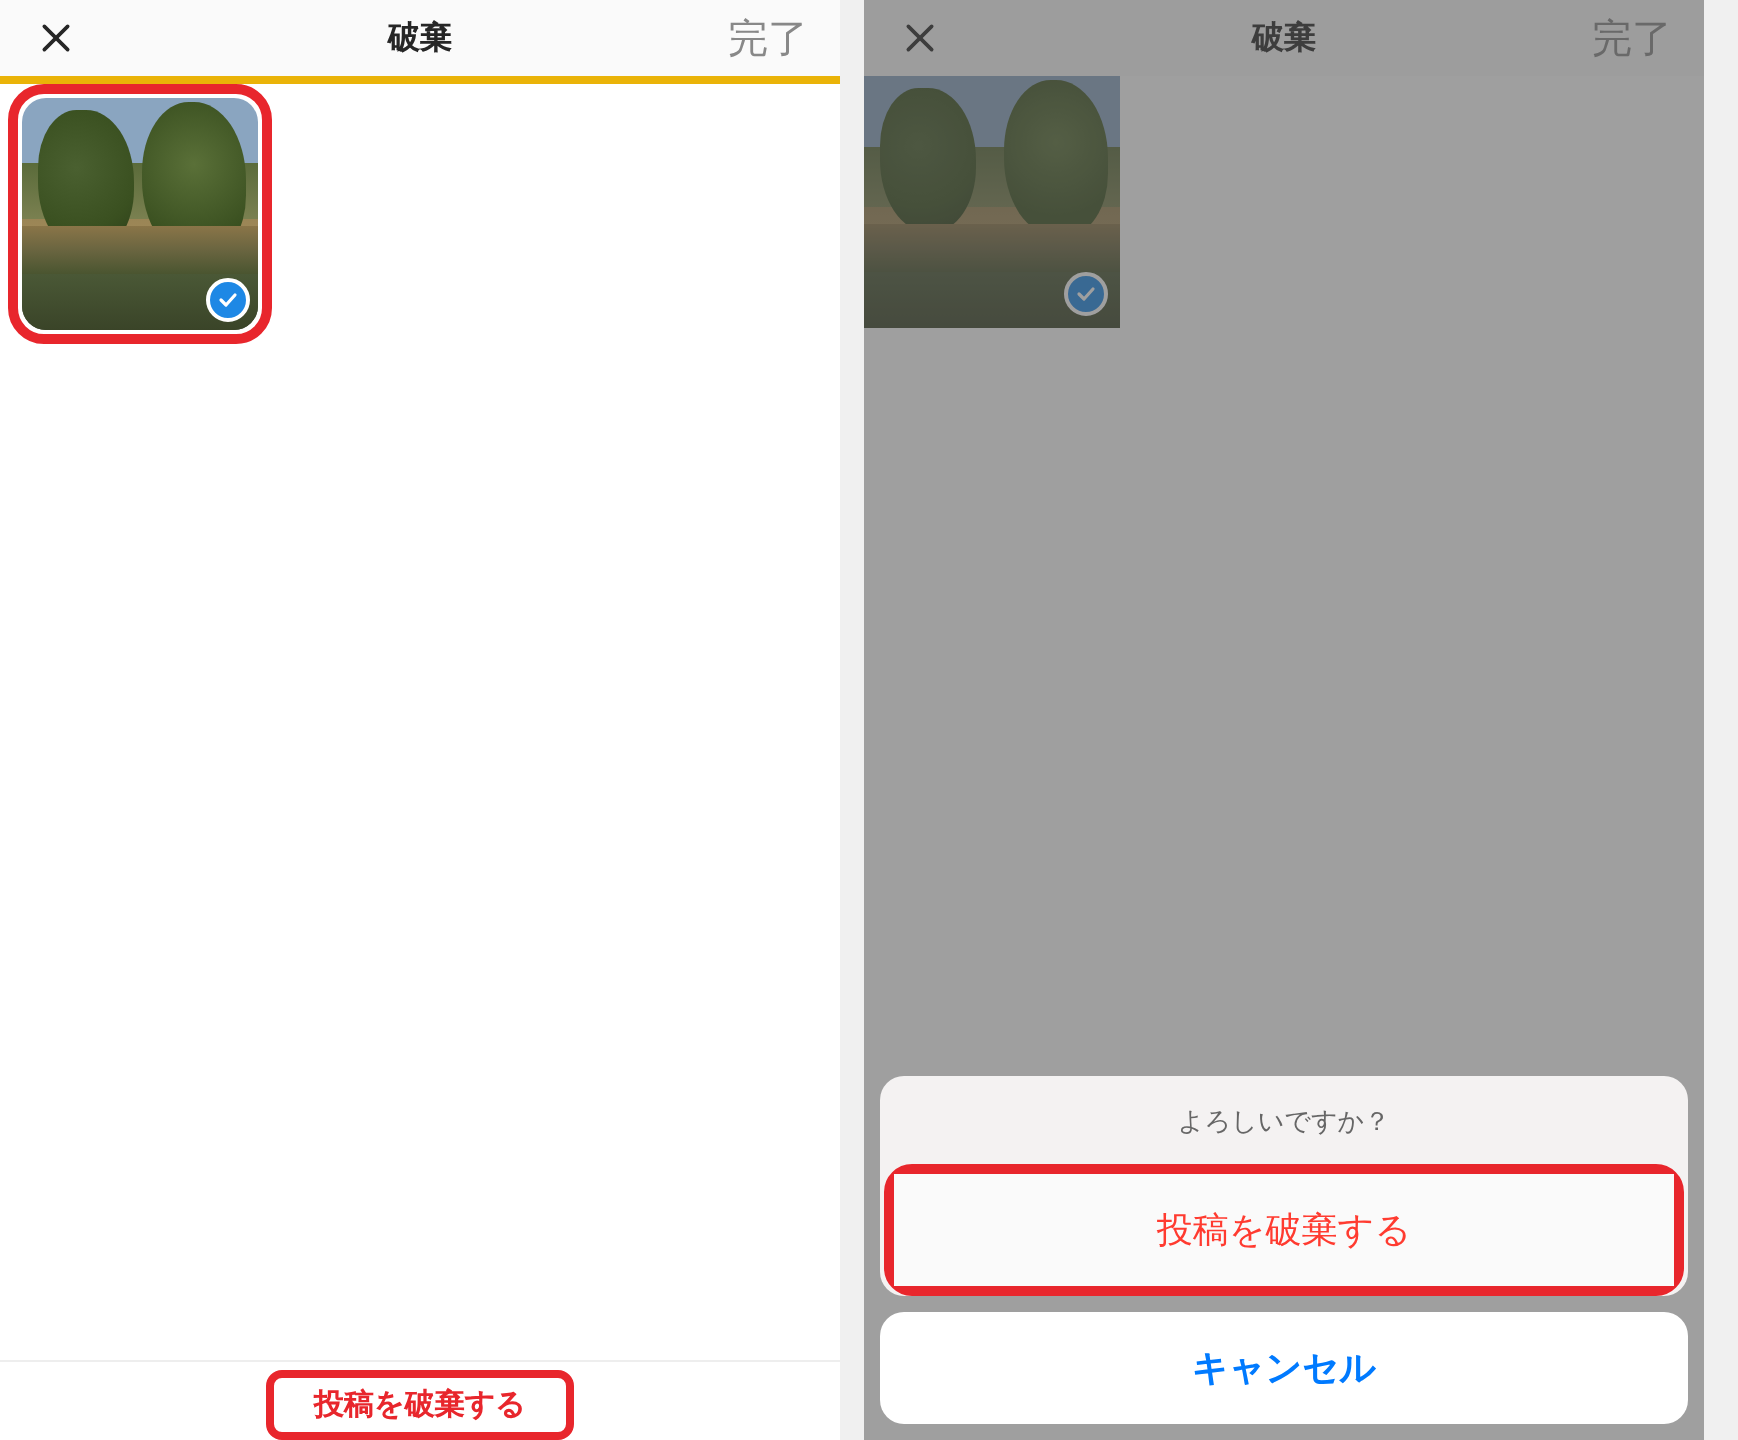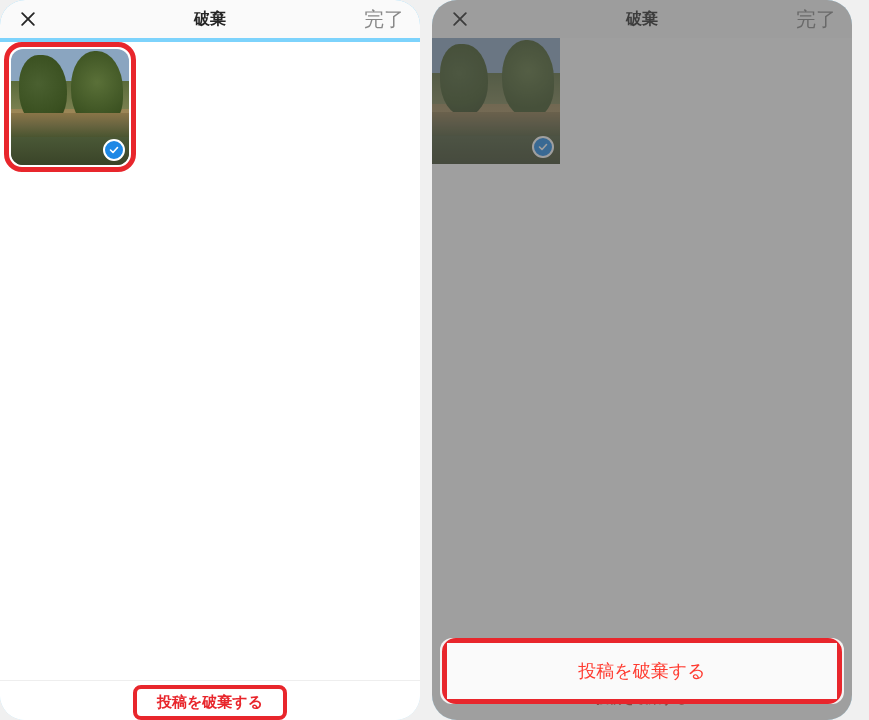--- a/index.html
+++ b/index.html
@@ -7,24 +7,23 @@
       font-family: -apple-system, "Hiragino Sans", "Hiragino Kaku Gothic ProN", sans-serif;
       display: flex;
       background: #f0f0f0;
       width: 869px;
       height: 720px;
       overflow: hidden;
     }
     .phone {
       width: 420px;
       height: 720px;
-      background: #7dd3fc;
-      position: relative;
-      overflow: hidden;
-      border-radius: 25px;
+      background: #eab308;
+      position: relative;
+      overflow: hidden;
     }
     .phone.right {
       width: 420px;
       margin-left: 12px;
     }
     .header {
       height: 38px;
       display: flex;
       align-items: center;
       justify-content: space-between;
@@ -253,19 +252,21 @@
           <svg viewBox="0 0 24 24" fill="none" stroke="#fff" stroke-width="3.2" stroke-linecap="round" stroke-linejoin="round">
               <polyline points="5 12 10 17 19 7"></polyline>
             </svg>
         </div>
       </div>
       <div class="behind-text">投稿を破棄する</div>
     </div>
     <div class="dim"></div>
     <div class="sheet-container">
       <div class="sheet-group">
+        <div class="sheet-title">よろしいですか？</div>
         <div class="sheet-hl">
           <div class="sheet-btn destructive">投稿を破棄する</div>
         </div>
       </div>
+      <div class="sheet-btn cancel">キャンセル</div>
     </div>
   </div>
 </div>
 
 </body></html>

